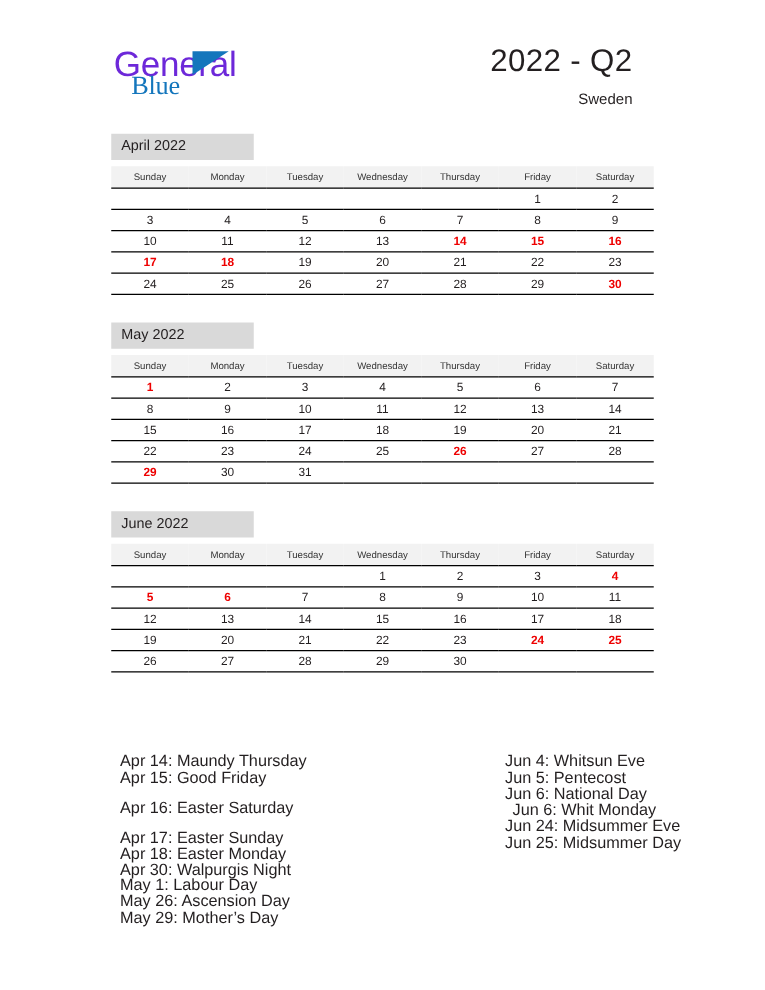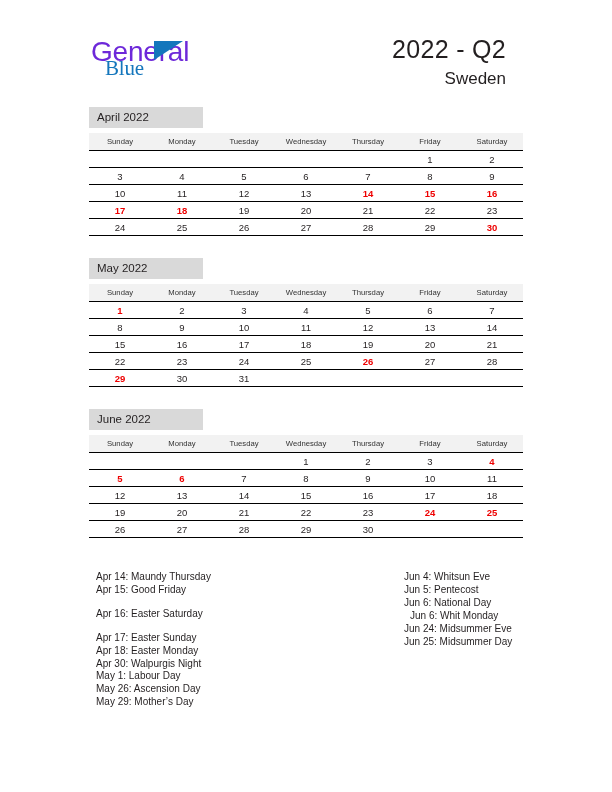--- a/index.html
+++ b/index.html
@@ -66,21 +66,21 @@
     text-align: right;
   }
   .title-main {
     font-size: 25px;
     color: #231f20;
     line-height: 30px;
     letter-spacing: 0.3px;
     white-space: nowrap;
   }
   .title-sub {
-    font-size: 17px;
+    font-size: 12px;
     color: #231f20;
     line-height: 24px;
     margin-top: 3px;
     white-space: nowrap;
   }
 
   
   .month-block {
     position: absolute;
     left: 89px;
@@ -138,23 +138,24 @@
   
   .legend {
     position: absolute;
     left: 0;
     top: 562px;
     width: 612px;
     height: 150px;
   }
   .legend-col {
     position: absolute;
-    font-size: 10px;
+    font-size: 13px;
     color: #231f20;
     line-height: 12.9px;
+    margin-top: 32px;
   }
   .legend-col.left  { left: 96px;  top: 9px; }
   .legend-col.right { left: 404px; top: 9px; }
   .legend-item { white-space: nowrap; }
   .legend-item.gap-before { margin-top: 11px; }
   .legend-item.indented { padding-left: 6px; }
 </style>
 </head>
 <body>
 

